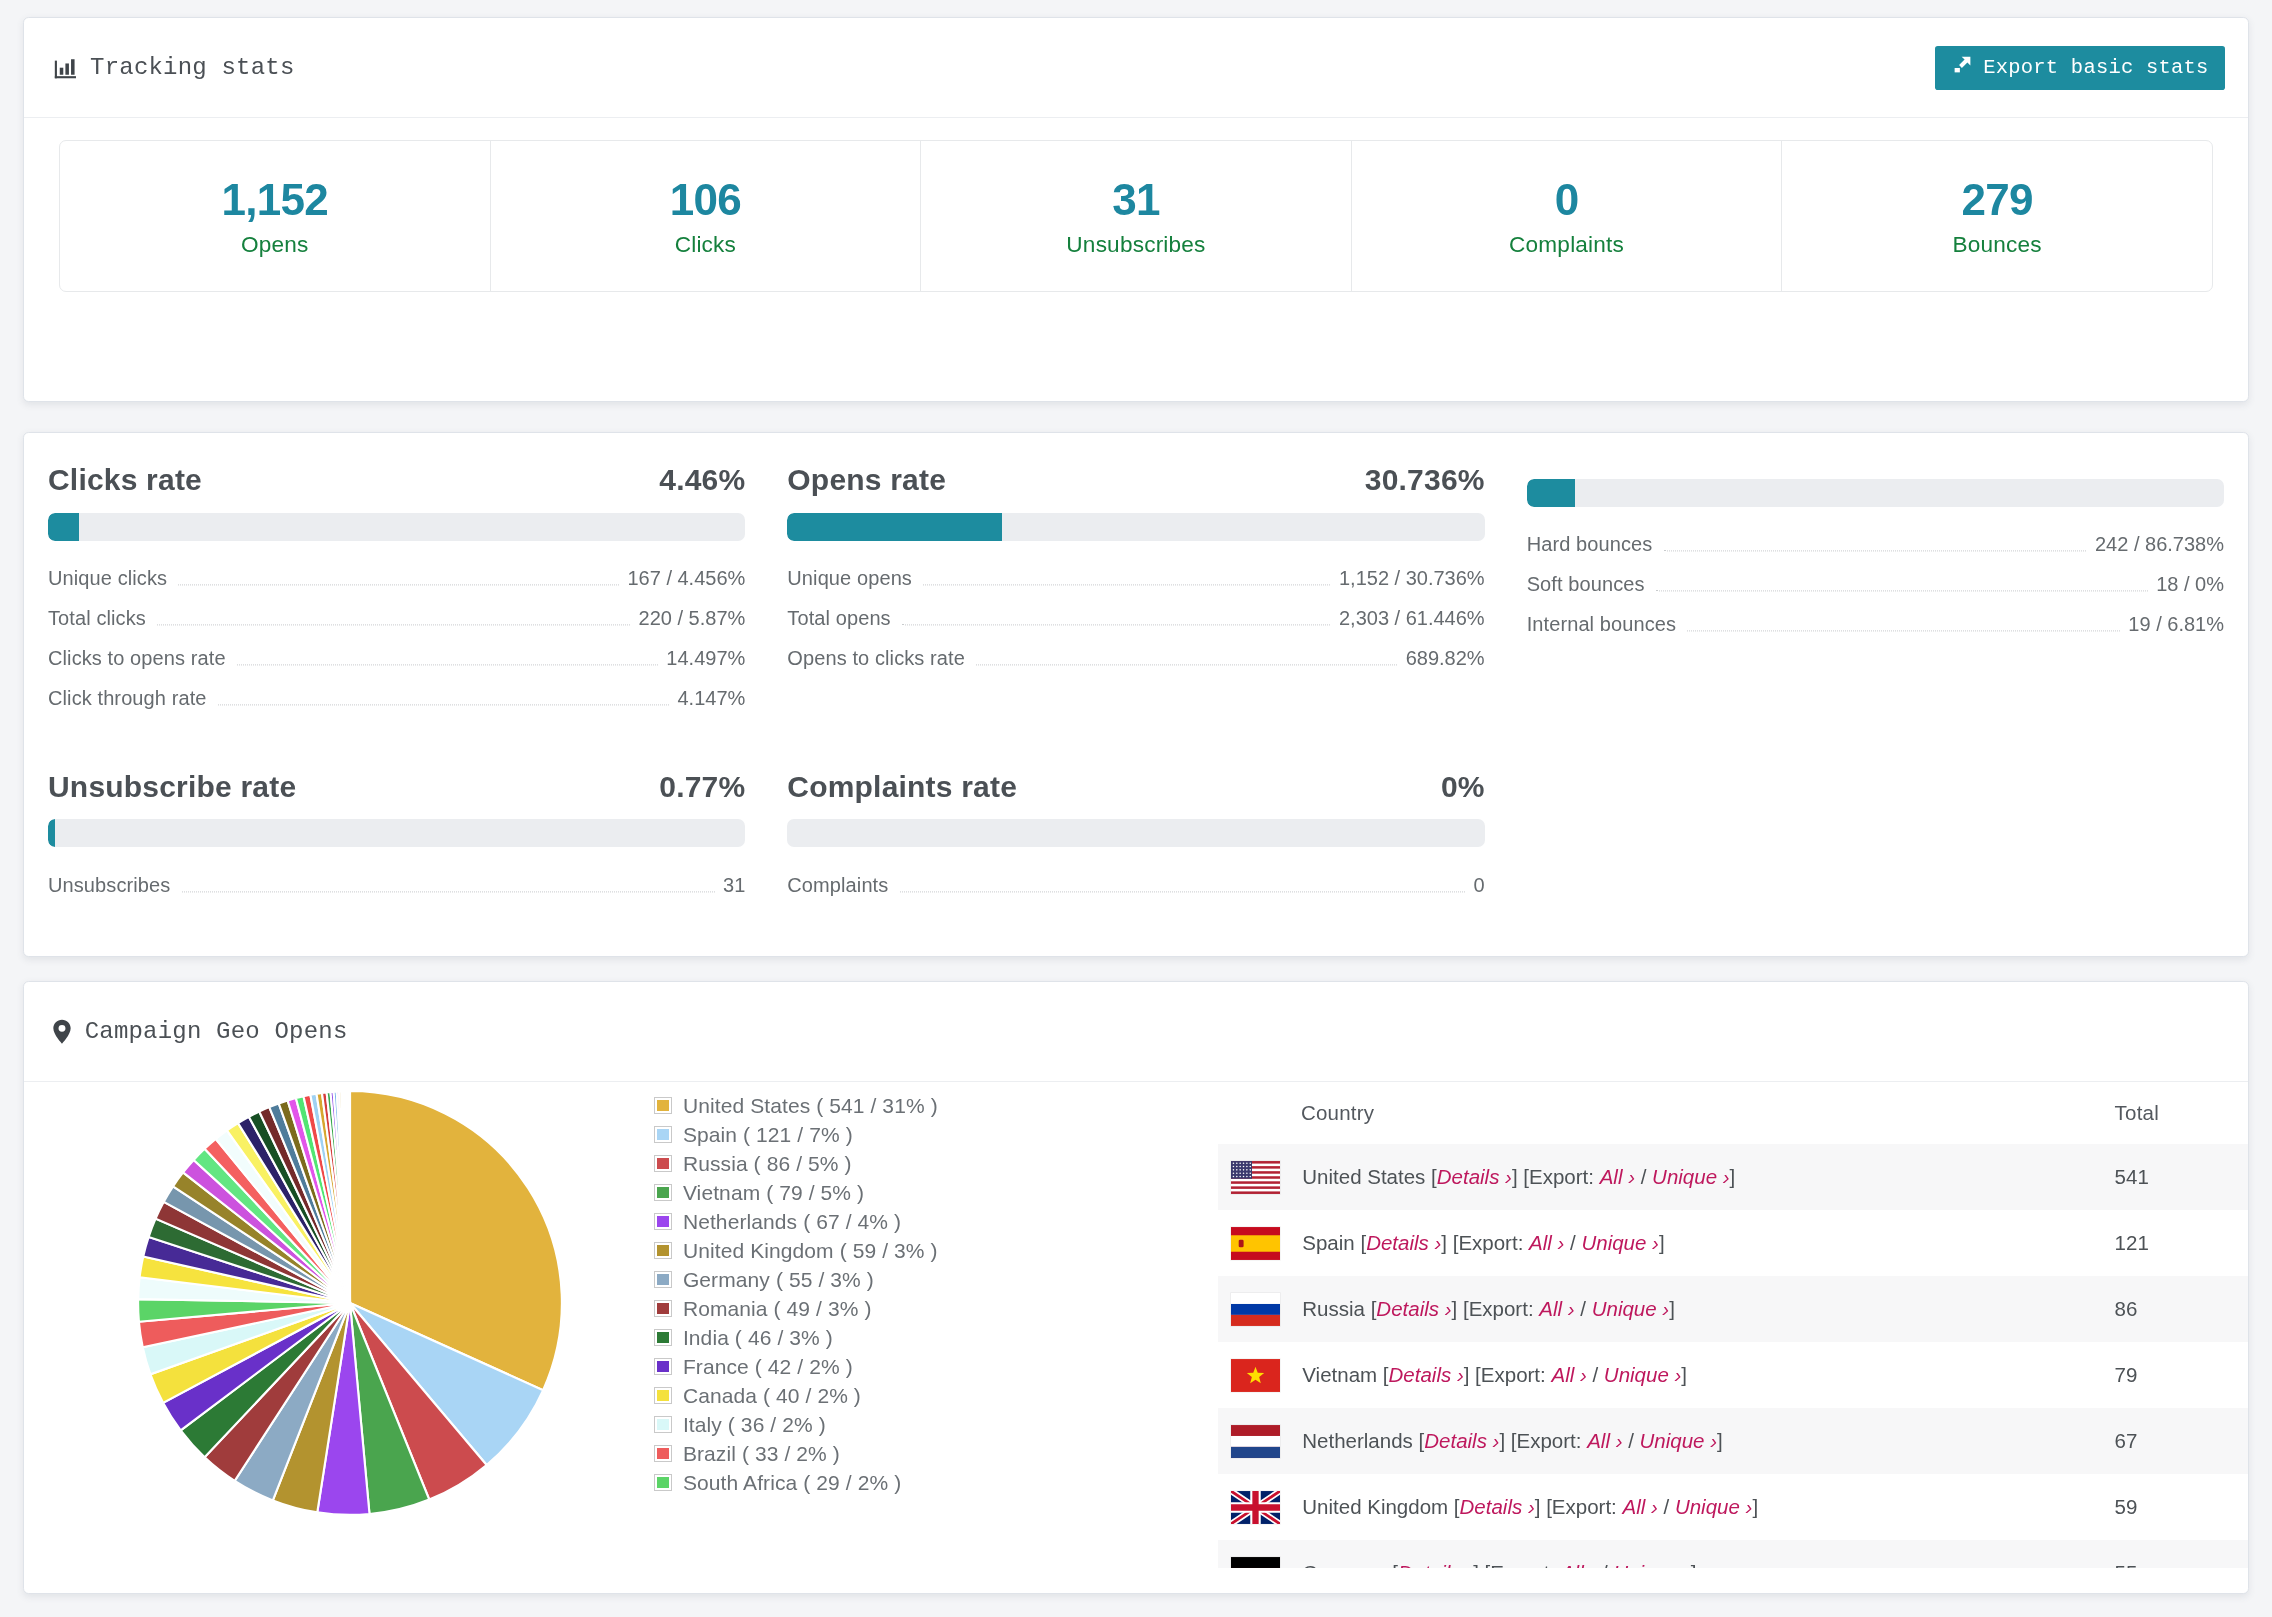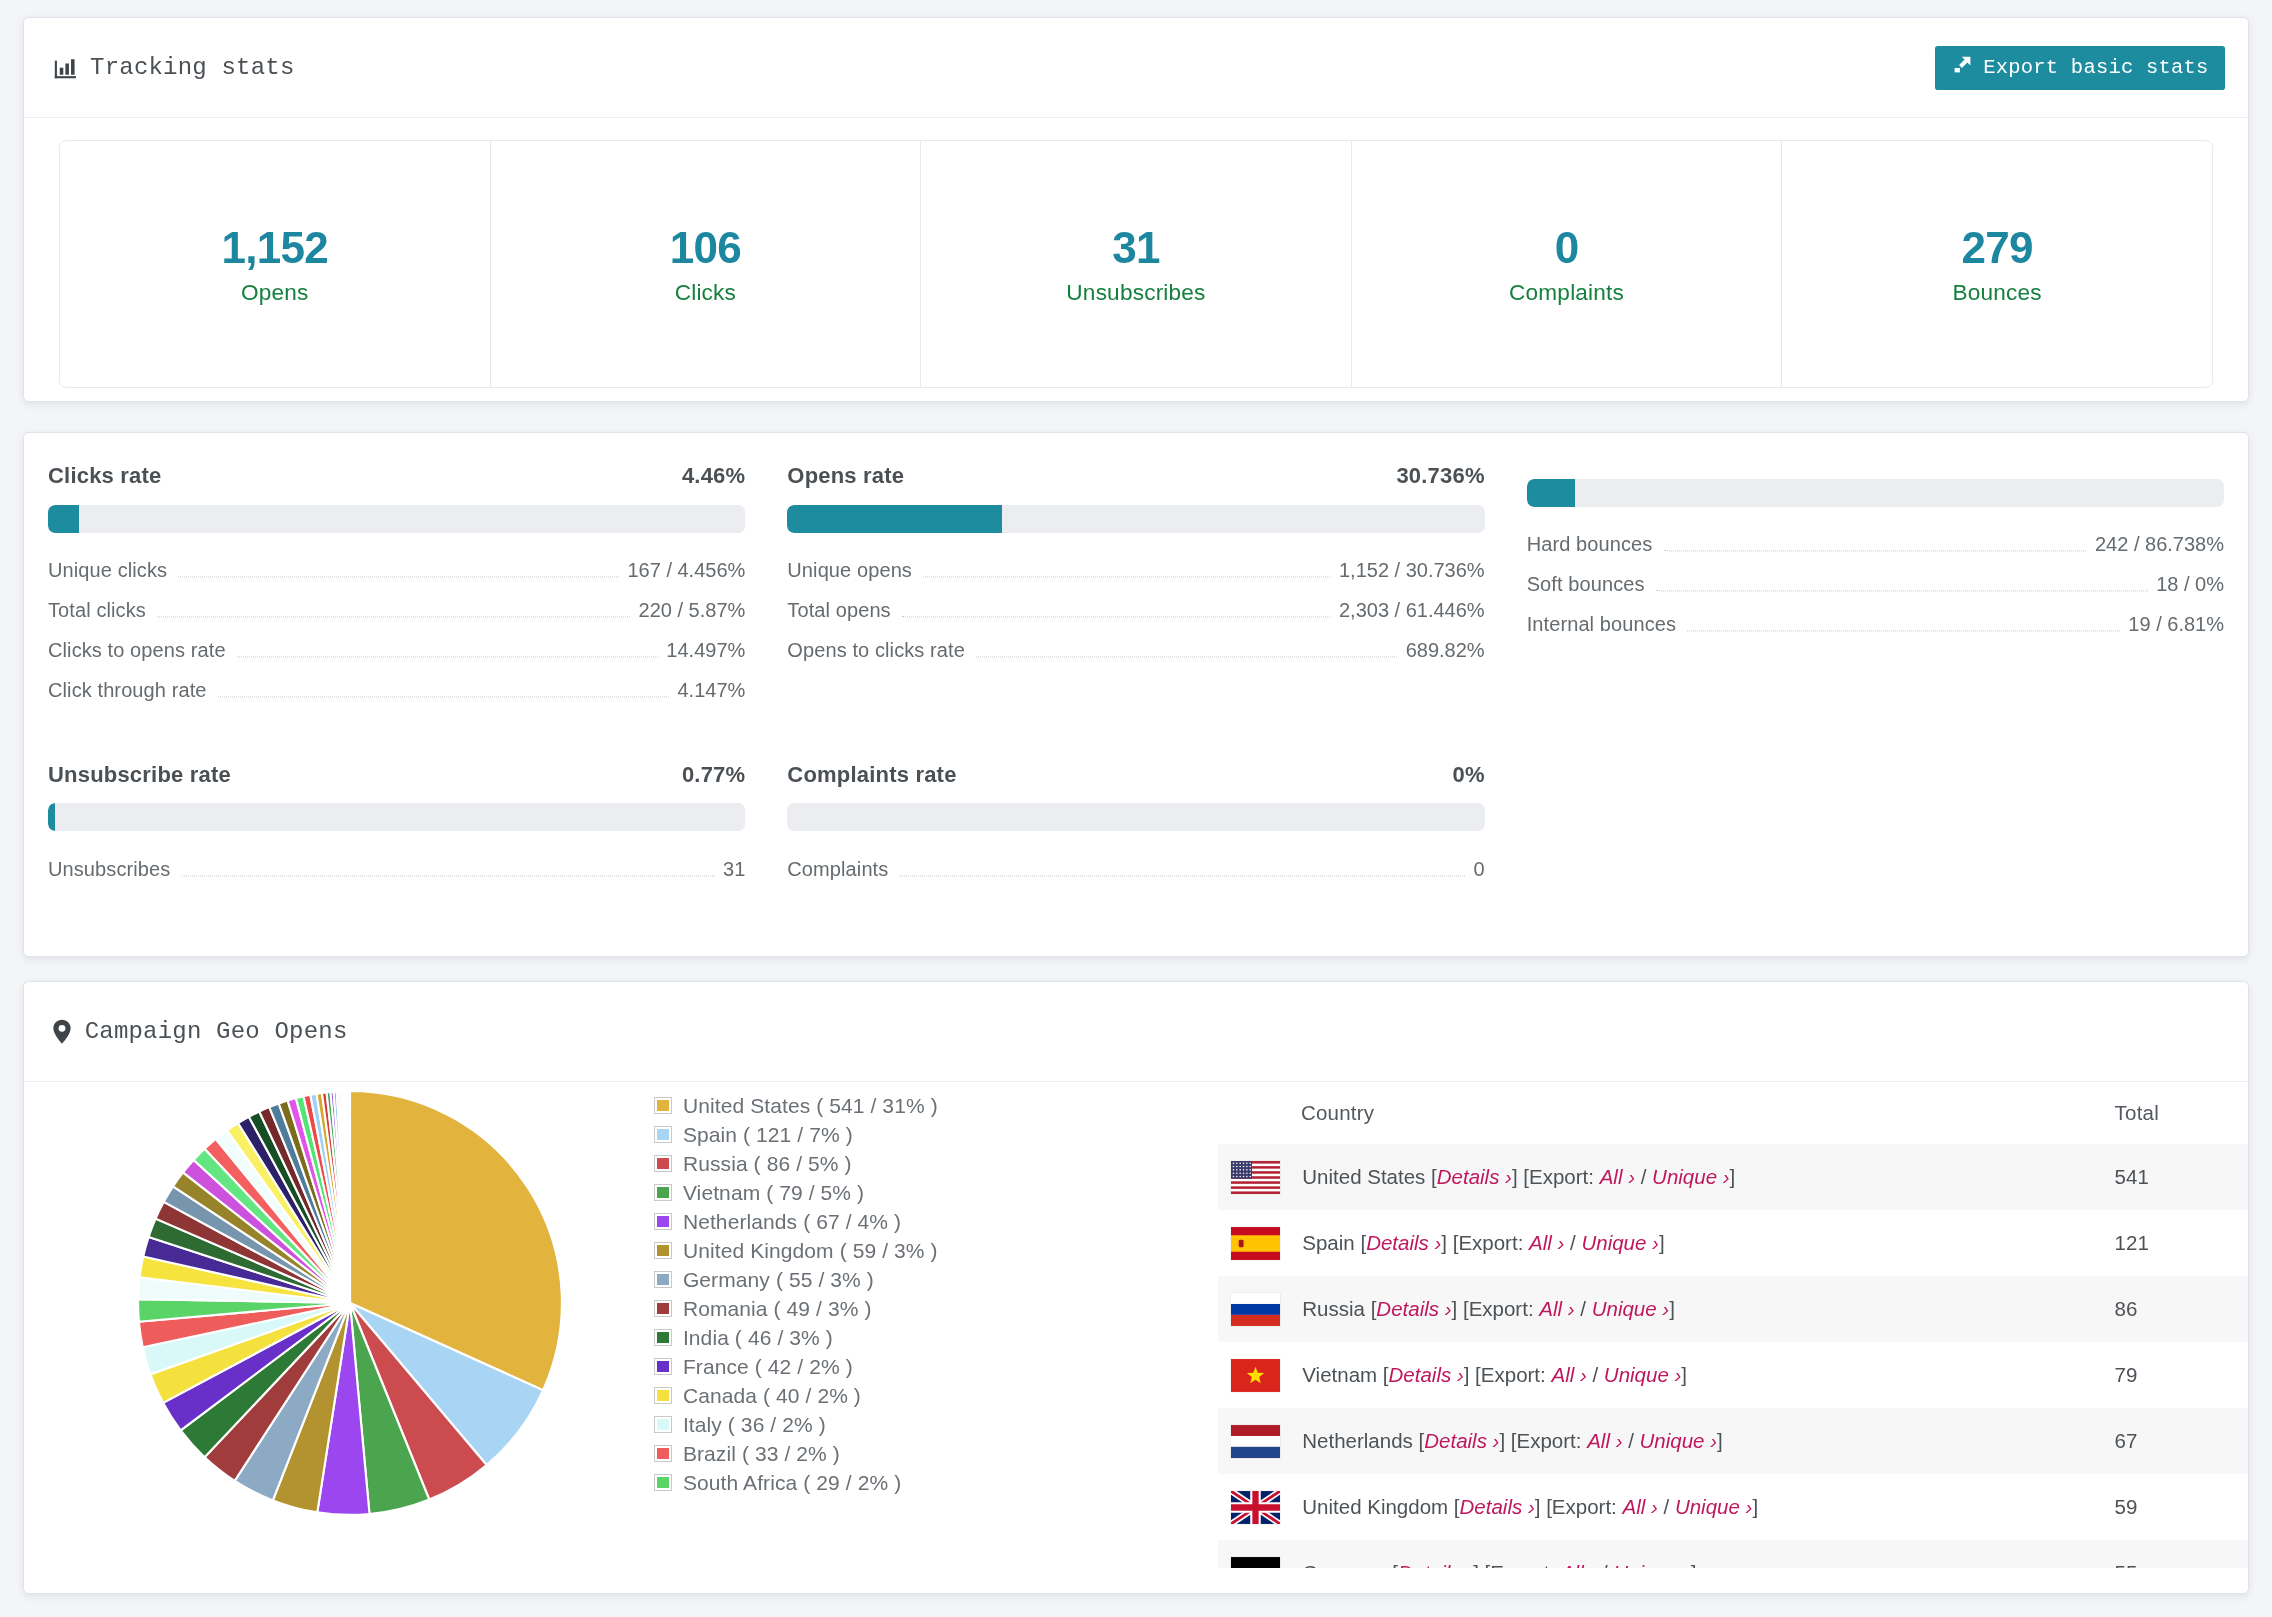--- a/index.html
+++ b/index.html
@@ -16,33 +16,33 @@
   .card-header { height:100px; display:flex; align-items:center; justify-content:space-between;
                  padding:0 22.6px 0 28px; border-bottom:0.7px solid #eceef1;font-family:Liberation Mono, monospace; }
   .card-title { display:flex; align-items:center; gap:12.7px; font-size:24px; color:#4b5055; letter-spacing:0.2px; }
   .card-title svg { display:block; }
 
   .btn-export { display:flex; align-items:center; gap:10px; height:44px; padding:0 17px;
                 background:#1d8c9f; color:#fff; border:none; border-radius:2.8px;
                 font-size:20.5px; font-family:inherit; letter-spacing:0.2px; cursor:pointer; }
 
   
-  .stats-strip { margin:22px 35px 0; height:248px; border:0.7px solid #e7e9eb; border-radius:7px;
+  .stats-strip { margin:22px 35px 0; height:152px; border:0.7px solid #e7e9eb; border-radius:7px;
                  display:flex; }
   .stat { flex:1; border-right:0.7px solid #e7e9eb; display:flex; flex-direction:column;
           align-items:center; justify-content:center; }
   .stat:last-child { border-right:none; }
   .stat-value { font-size:44px; font-weight:700; color:#1d87a0; letter-spacing:-0.7px; }
   .stat-label { font-size:22.6px; color:#15803d; margin-top:7px; letter-spacing:0.2px;text-align:right; }
 
   
   .rates-grid { display:grid; grid-template-columns:repeat(3,1fr); column-gap:42px; row-gap:51px;
                 padding:30px 24px 42px; }
   .rate-head { display:flex; justify-content:space-between; align-items:baseline; }
-  .rate-title, .rate-pct { font-size:22px; font-weight:700; color:#4b5055; letter-spacing:0.2px; }
+  .rate-title, .rate-pct { font-size:30px; font-weight:700; color:#4b5055; letter-spacing:0.2px; }
   .bar { margin-top:15.5px; height:28px; background:#ebedf0; border-radius:7px; overflow:hidden; }
   .bar-fill { height:100%; background:#1d8c9f; border-radius:7px 0 0 7px; }
   .rate-rows { margin-top:18.4px; }
   .rate-row { display:flex; align-items:center; height:40px; font-size:20px; color:#666b6f; }
   .rr-label { white-space:nowrap; letter-spacing:0.1px; }
   .leader { flex:1; border-bottom:1.4px dotted #c8cbcd; transform:translateY(6.4px); margin:0 8.5px 0 11.3px; height:0; }
   .rr-value { white-space:nowrap; }
 
   
   #card-geo { overflow:hidden; }

